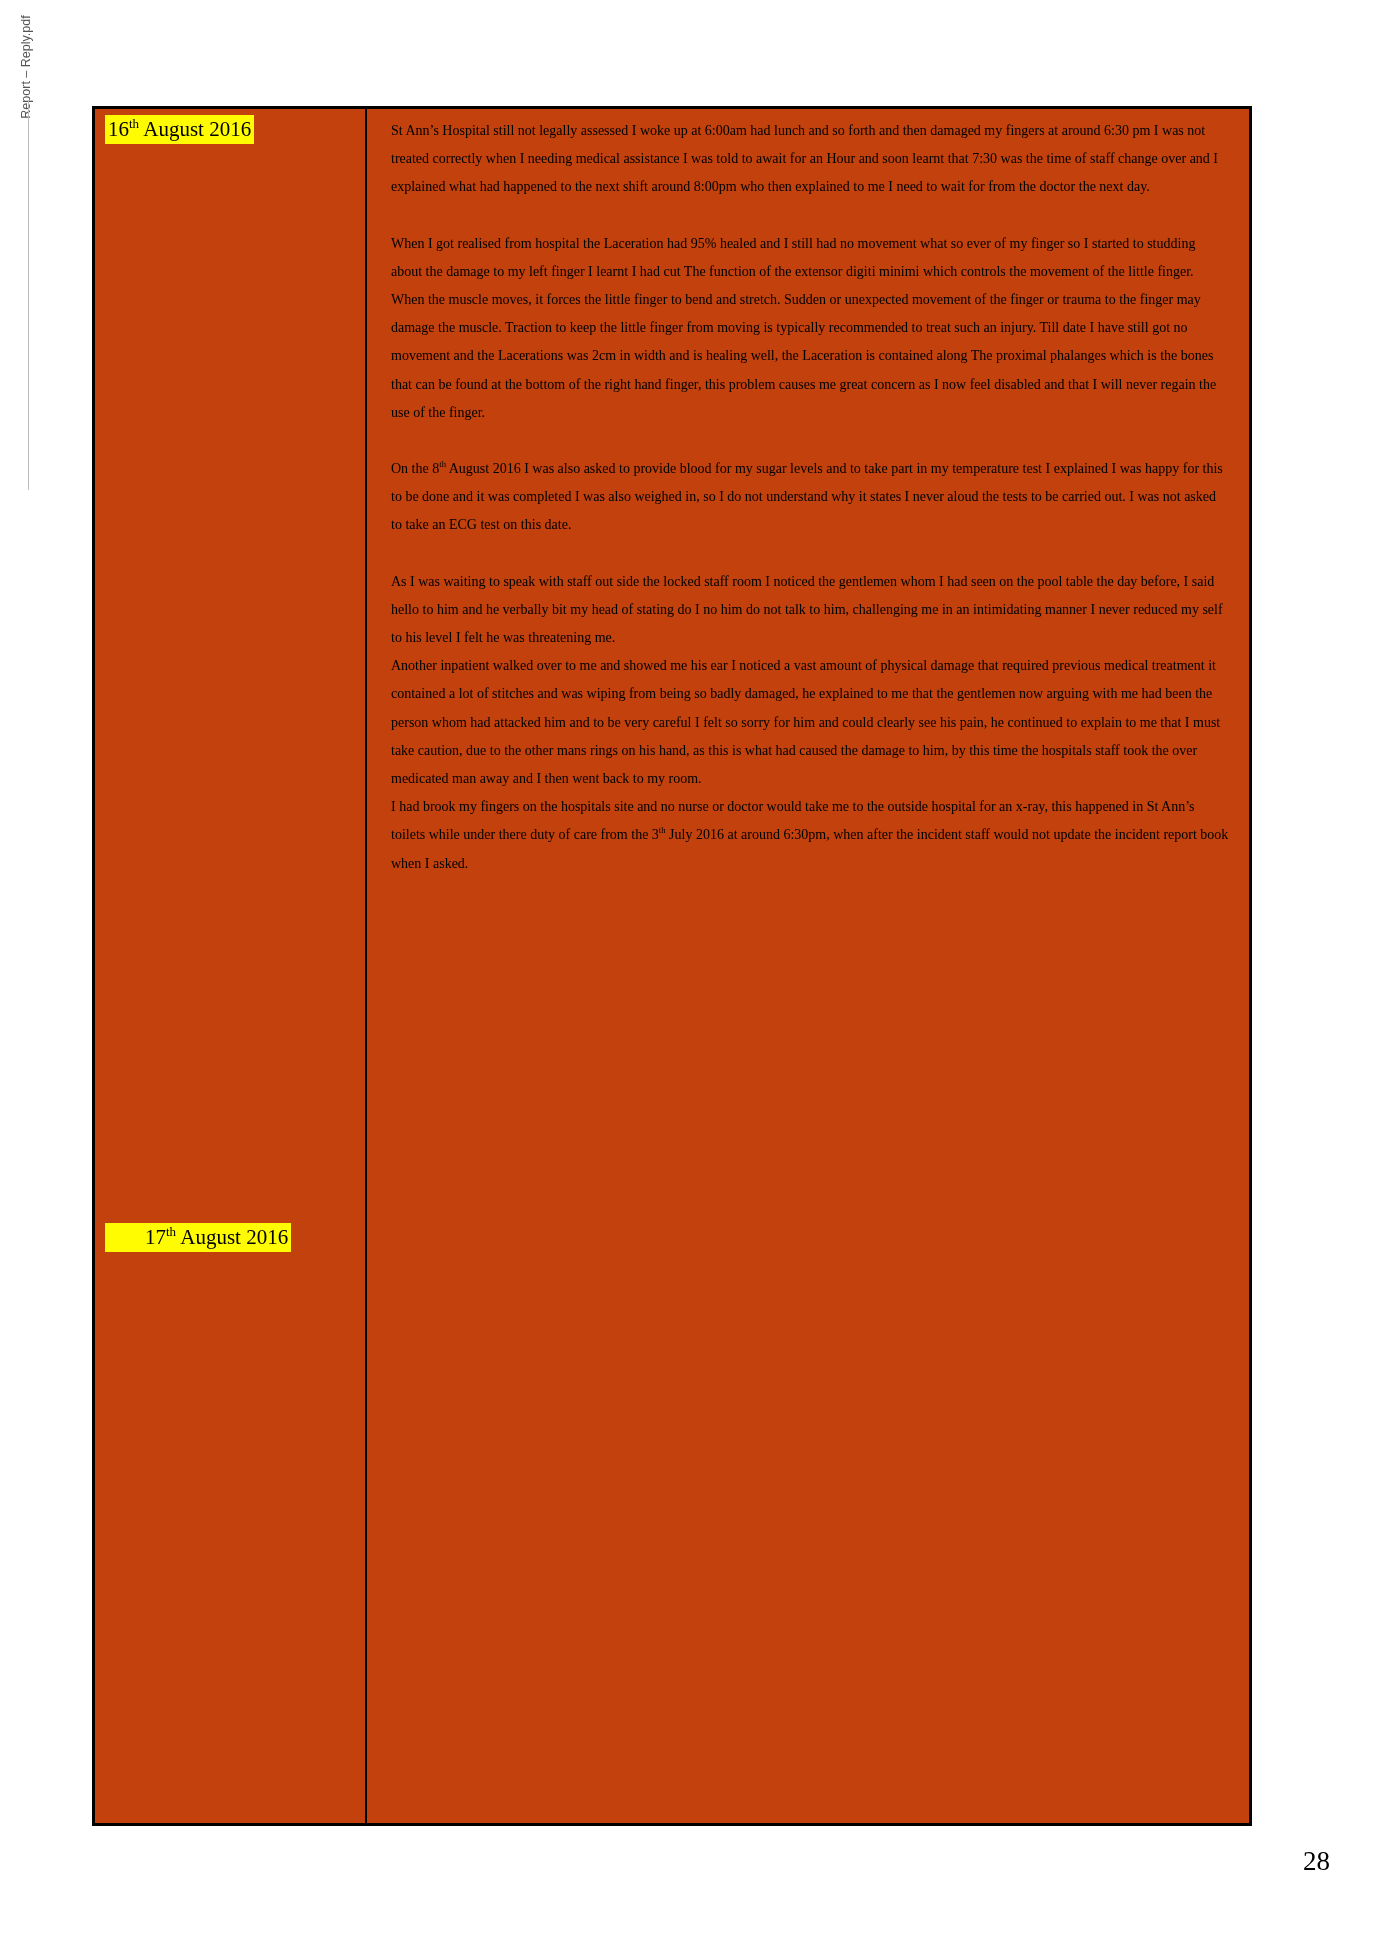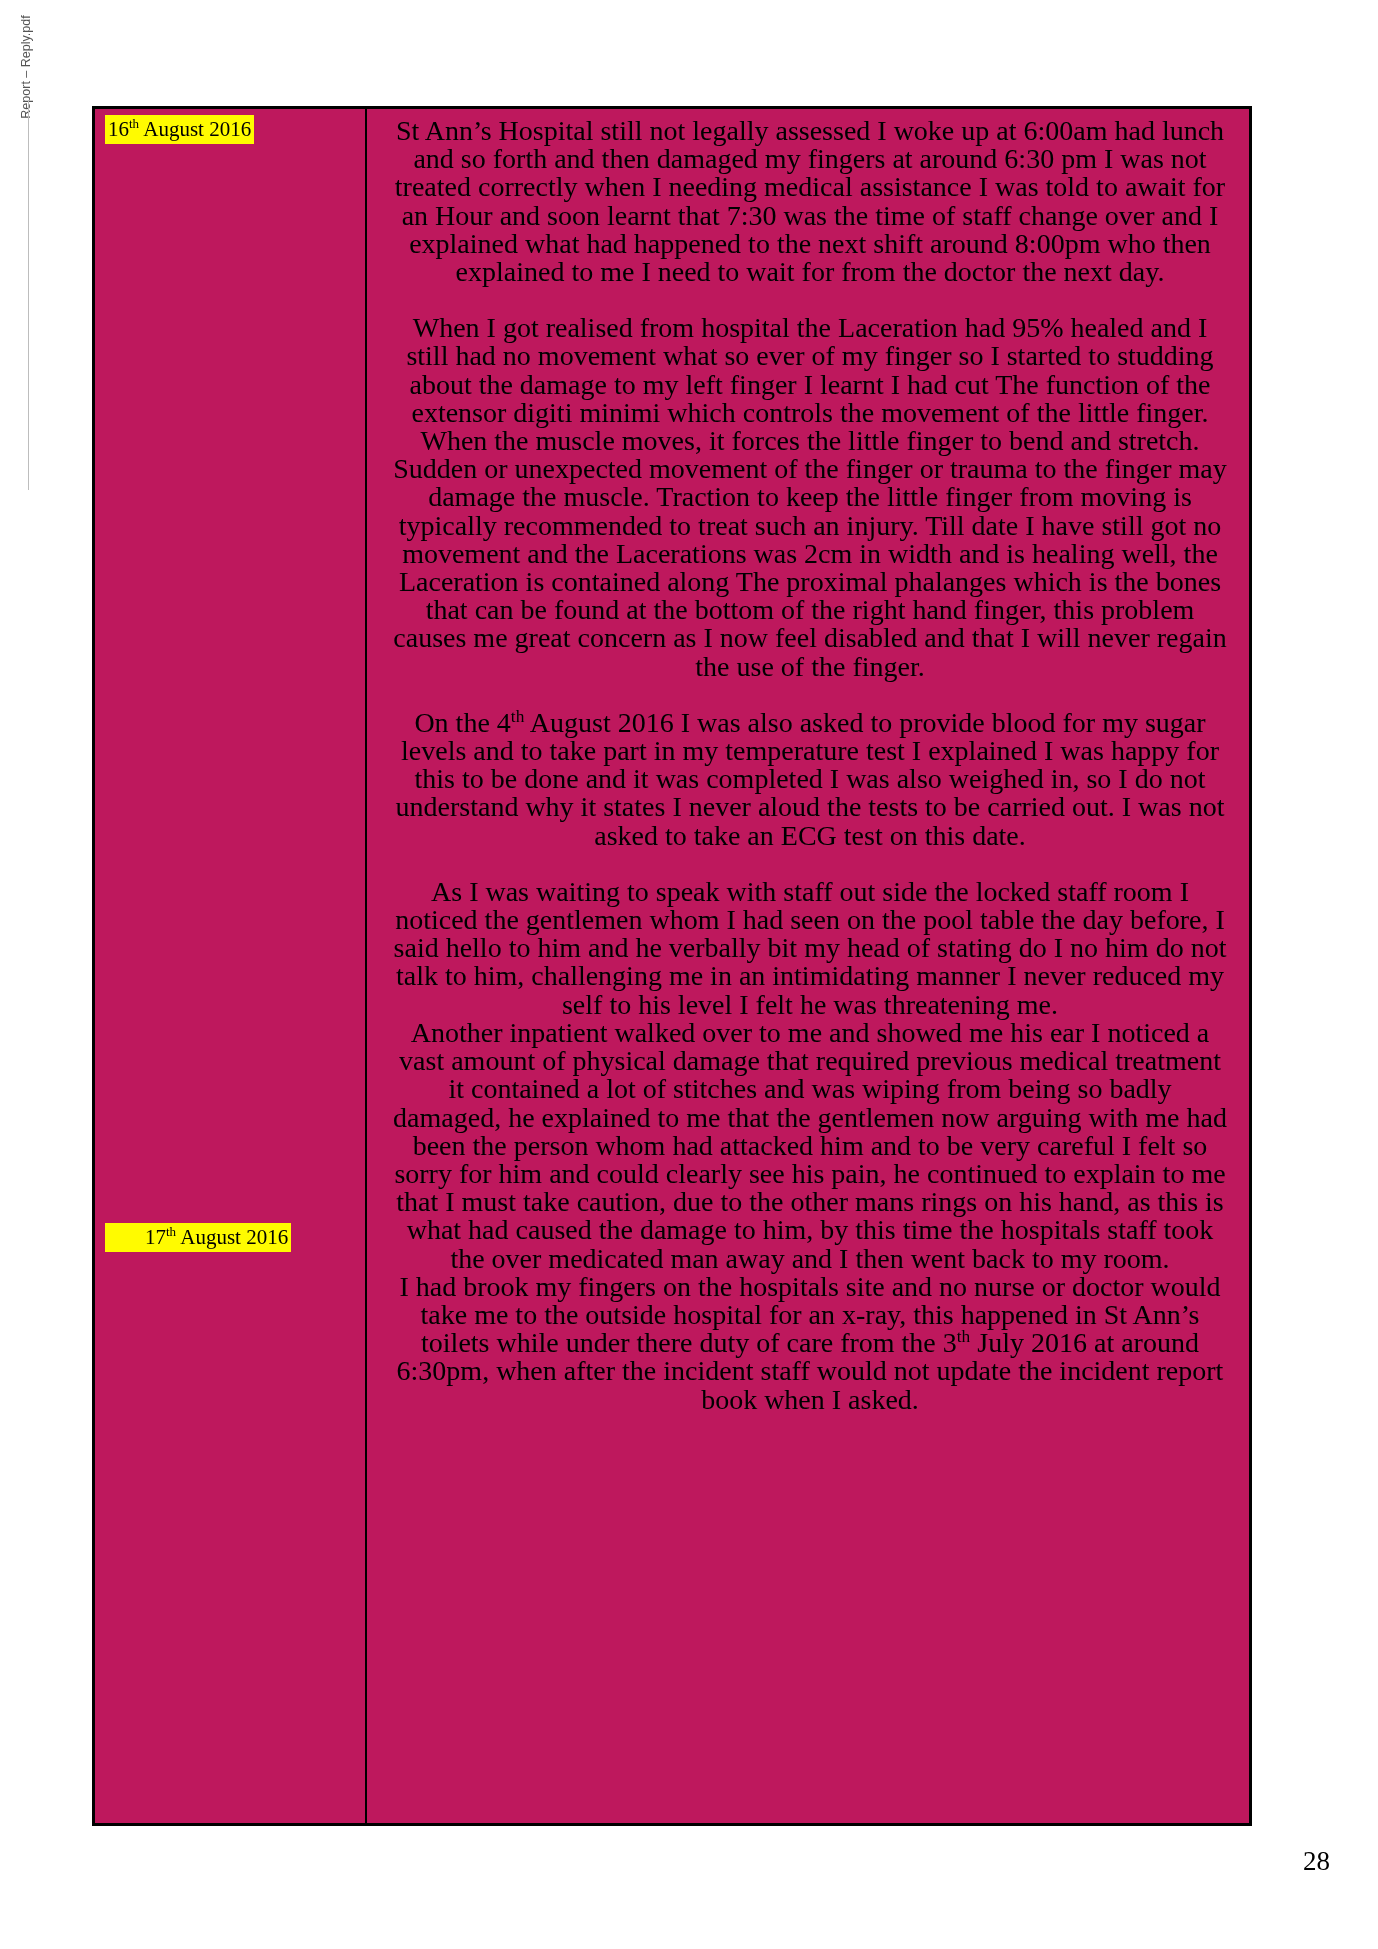--- a/index.html
+++ b/index.html
@@ -56,21 +56,21 @@
   }
 
   #doc-frame {
     position: absolute;
     left: 0;
     top: 0;
     width: 1160px;
     height: 1720px;
     box-sizing: border-box;
     border: 3px solid #000000;
-    background: #be185d;
+    background: #c2410c;
     display: flex;
   }
 
   
   #date-gutter {
     position: relative;
     width: 272px;
     flex: 0 0 272px;
     box-sizing: border-box;
     border-right: 2px solid #000000;
@@ -95,24 +95,24 @@
 
   
   #body-col {
     position: relative;
     flex: 1 1 auto;
     box-sizing: border-box;
     padding: 8px 20px 0 24px;
   }
 
   .para {
-    font-size: 28px;
+    font-size: 14px;
     line-height: 28.2px;
     margin: 0 0 28px 0;
-    text-align: center;
+    text-align: left;
     hyphens: none;
   }
   .para.tight { margin-bottom: 0; }
   .para sup {
     font-size: 0.62em;
     vertical-align: super;
     line-height: 0;
   }
 
   
@@ -139,21 +139,21 @@
       <div class="date-stamp" id="date-stamp-1"><span>16</span><sup>th</sup><span> August 2016</span></div>
       <div class="date-stamp" id="date-stamp-2"><span>17</span><sup>th</sup><span> August 2016</span></div>
     </div>
 
     <div id="body-col">
 
       <p class="para">St Ann’s Hospital still not legally assessed I woke up at 6:00am had lunch and so forth and then damaged my fingers at around 6:30 pm I was not treated correctly when I needing medical assistance I was told to await for an Hour and soon learnt that 7:30 was the time of staff change over and I explained what had happened to the next shift around 8:00pm who then explained to me I need to wait for from the doctor the next day.</p>
 
       <p class="para">When I got realised from hospital the Laceration had 95% healed and I still had no movement what so ever of my finger so I started to studding about the damage to my left finger I learnt I had cut The function of the extensor digiti minimi which controls the movement of the little finger. When the muscle moves, it forces the little finger to bend and stretch. Sudden or unexpected movement of the finger or trauma to the finger may damage the muscle. Traction to keep the little finger from moving is typically recommended to treat such an injury. Till date I have still got no movement and the Lacerations was 2cm in width and is healing well, the Laceration is contained along The proximal phalanges which is the bones that can be found at the bottom of the right hand finger, this problem causes me great concern as I now feel disabled and that I will never regain the use of the finger.</p>
 
-      <p class="para"><span>On the 4</span><sup>th</sup><span> August 2016 I was also asked to provide blood for my sugar levels and to take part in my temperature test I explained I was happy for this to be done and it was completed I was also weighed in, so I  do not understand why it states I never aloud the tests to be carried out. I was not asked to take an ECG test on this date.</span></p>
+      <p class="para"><span>On the 8</span><sup>th</sup><span> August 2016 I was also asked to provide blood for my sugar levels and to take part in my temperature test I explained I was happy for this to be done and it was completed I was also weighed in, so I  do not understand why it states I never aloud the tests to be carried out. I was not asked to take an ECG test on this date.</span></p>
 
       <p class="para tight">As I was waiting to speak with staff out side the locked staff room I noticed the gentlemen whom I had seen on the pool table the day before, I said hello to him and he verbally bit my head of stating do I no him do not talk to him, challenging me in an intimidating manner I never reduced my self to his level I felt he was threatening me.</p>
 
       <p class="para tight">Another inpatient walked over to me and showed me his ear I noticed a vast amount of physical damage that required previous medical treatment it contained a lot of stitches and was wiping from being so badly damaged, he explained to me that the gentlemen now arguing with me had been the person whom had attacked him and to be very careful I felt so sorry for him and could clearly see his pain, he continued to explain to me that I must take caution, due to the other mans rings on his hand, as this is what had caused the damage to him, by this time the hospitals staff took the over medicated man away and I then went back to my room.</p>
 
 
       <p class="para tight"><span>I had brook my fingers on the hospitals site and no nurse or doctor would take me to the outside hospital for an x-ray, this happened in St Ann’s toilets while under there duty of care from the 3</span><sup>th</sup><span> July 2016 at around 6:30pm, when after the incident staff would not update the incident report book when I asked.</span></p>
 
 
     </div>

